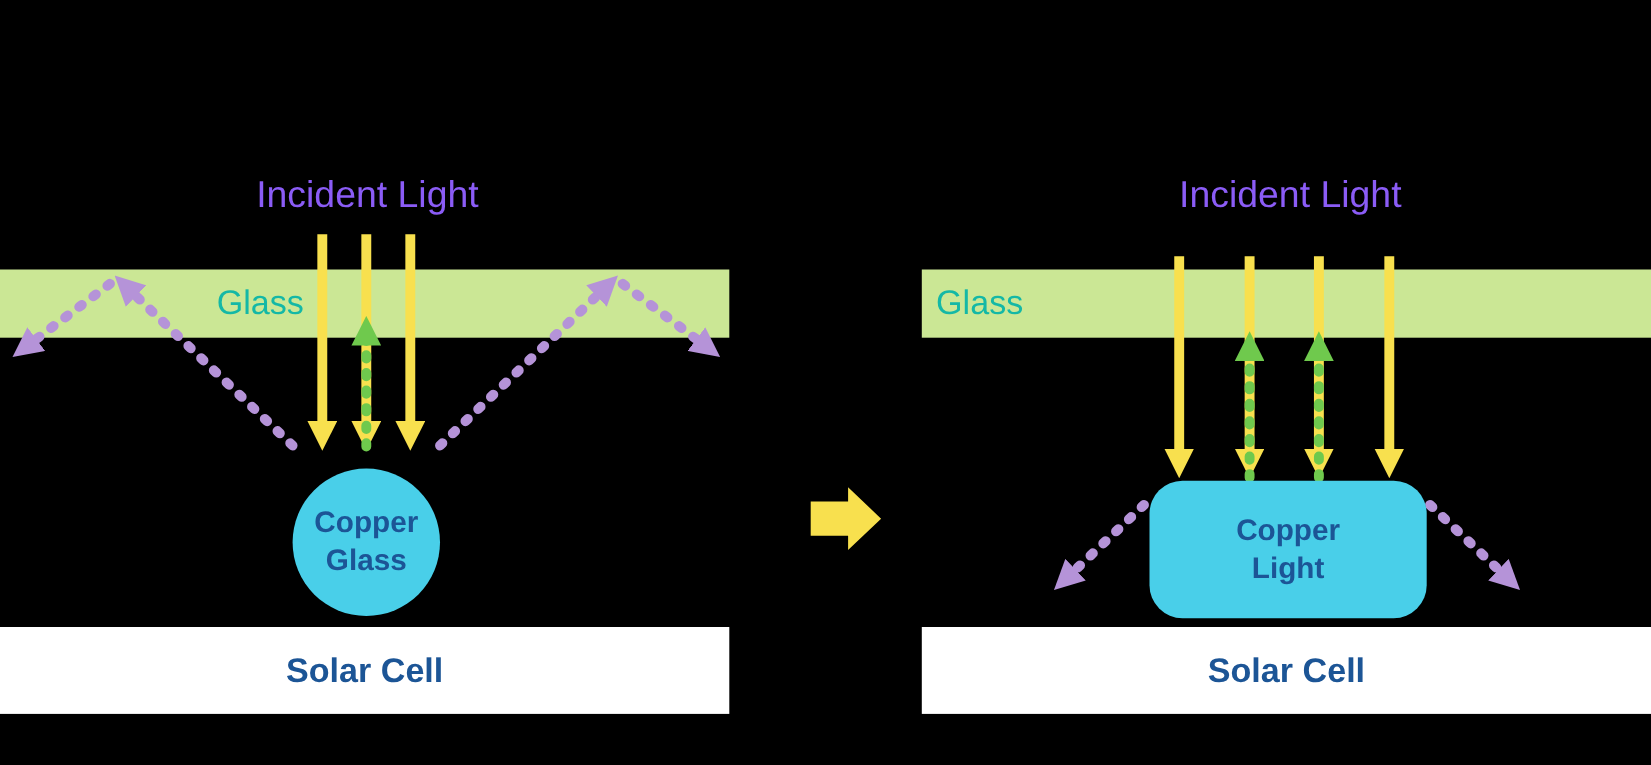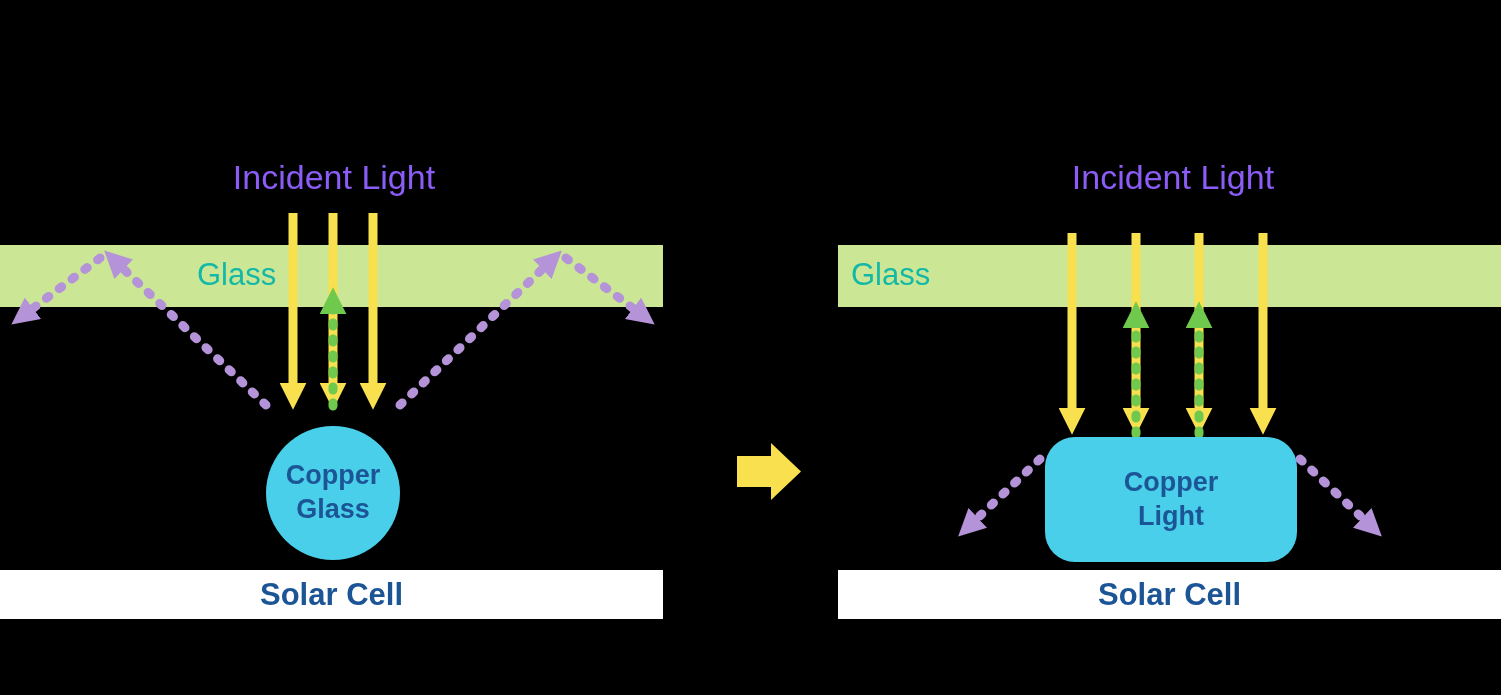--- a/index.html
+++ b/index.html
@@ -49,21 +49,21 @@
     color: #14b8a6;
     font-size: 31px;
     font-weight: 400;
   }
   .glass-label.l { left: 197px; }
   .glass-label.r { left: 851px; }
 
   .solar-bar {
     position: absolute;
     top: 570px;
-    height: 49px;
+    height: 79px;
     background: #ffffff;
     display: flex;
     align-items: center;
     justify-content: center;
     color: #1c5596;
     font-size: 31px;
     font-weight: 600;
   }
   .solar-bar.l { left: 0; width: 663px; }
   .solar-bar.r { left: 838px; width: 663px; }

